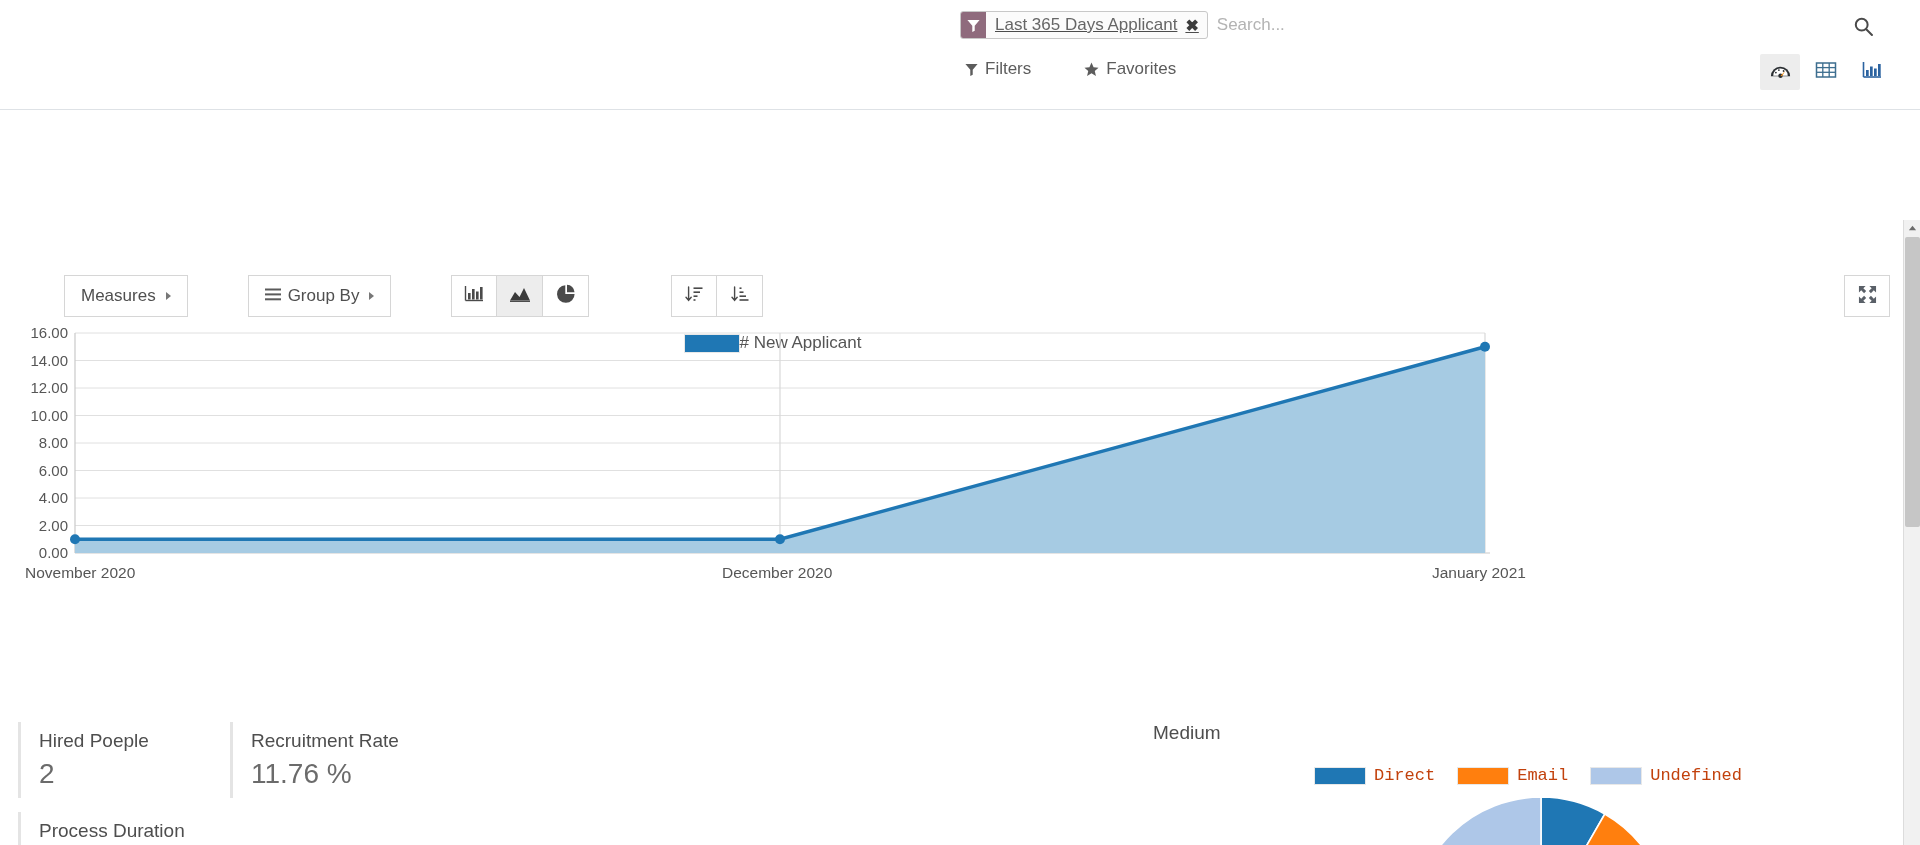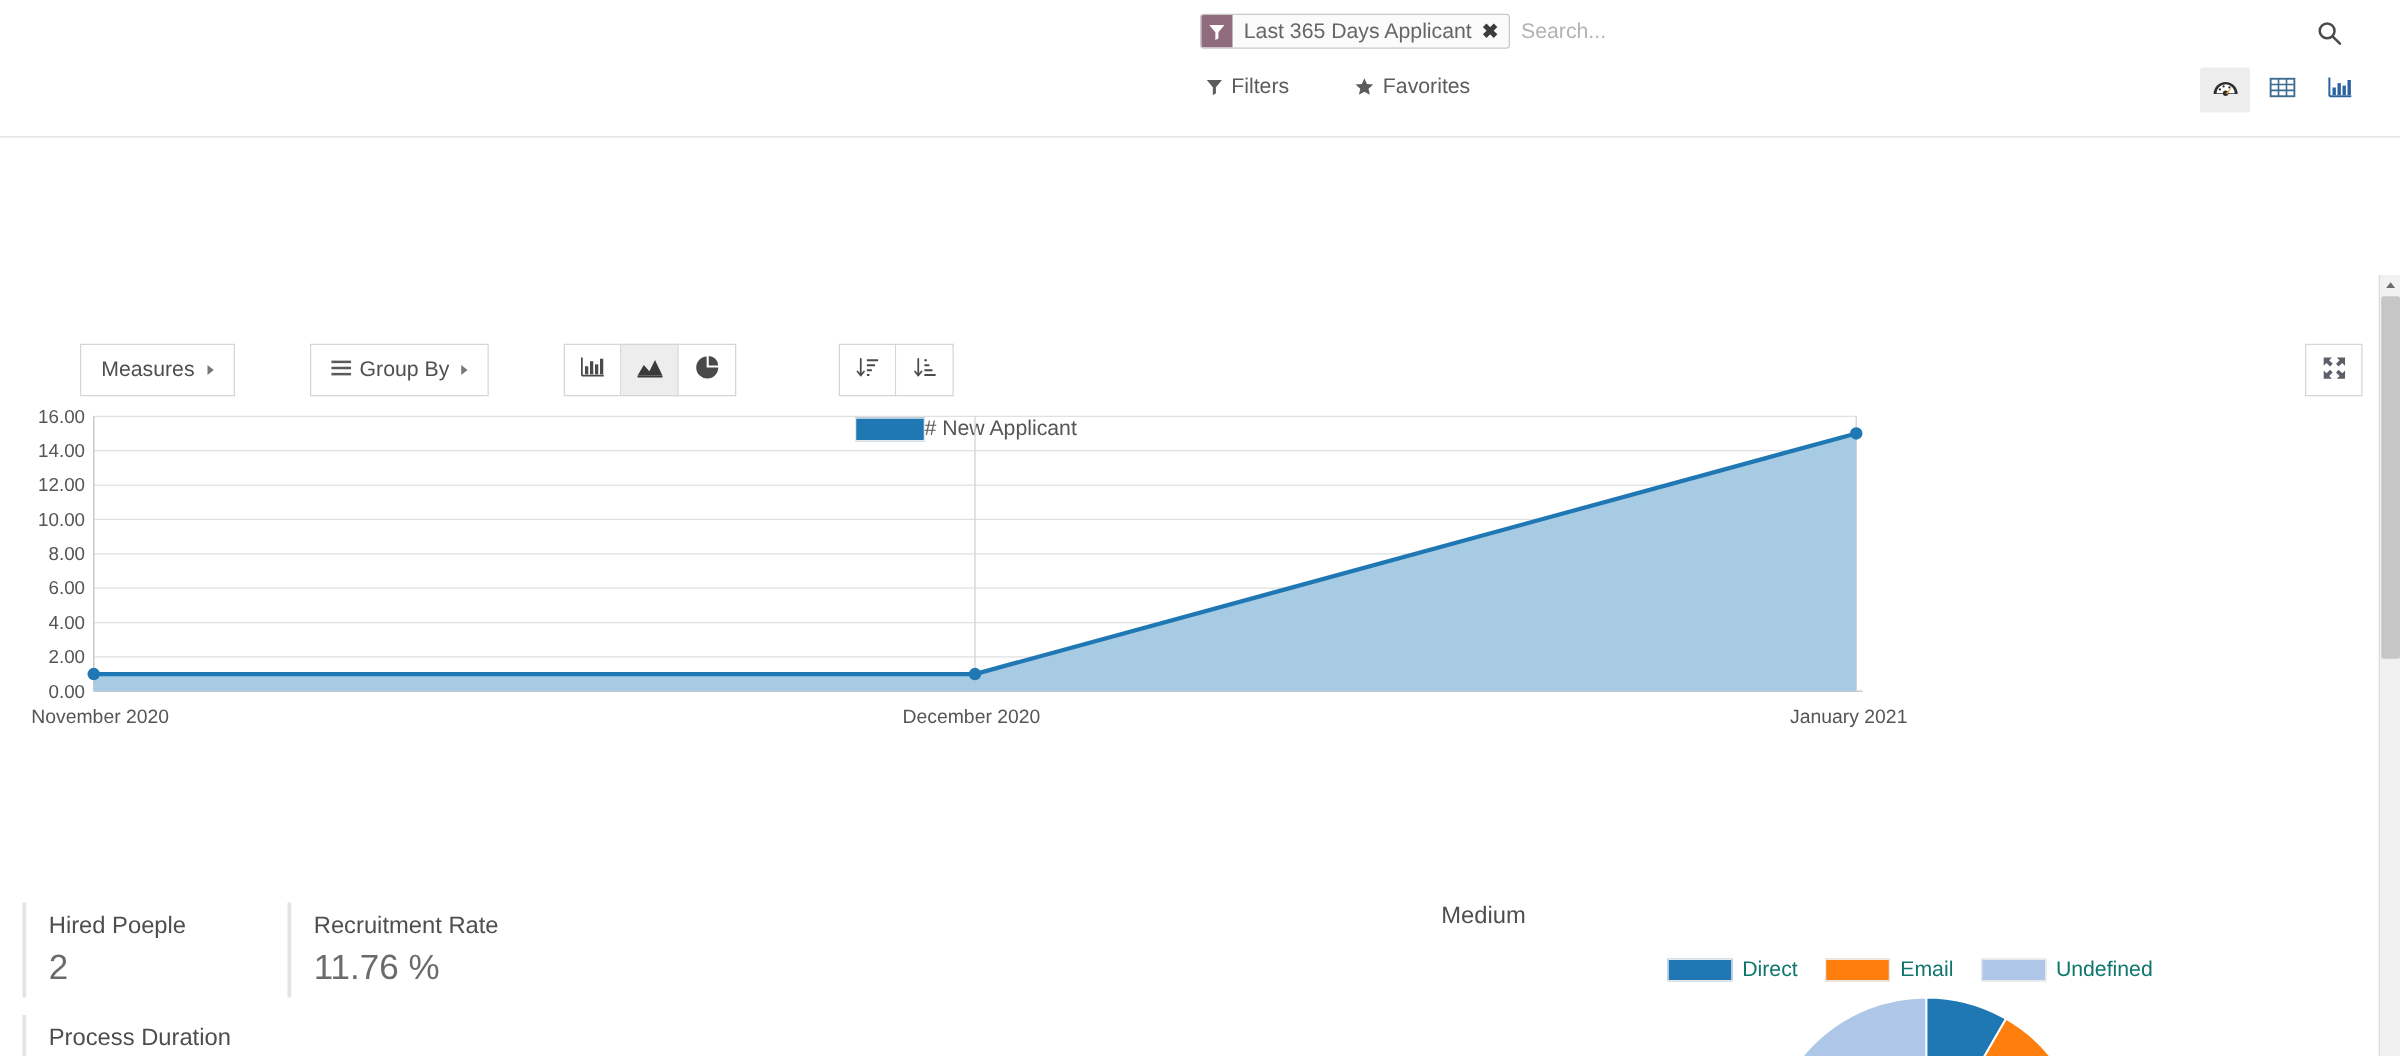--- a/index.html
+++ b/index.html
@@ -36,20 +36,21 @@
     align-items: center;
   }
   .facet {
     display: flex;
     align-items: stretch;
     height: 28px;
     border: 1px solid #c8c8c8;
     border-radius: 3px;
     background: #fbfbfb;
     overflow: hidden;
+    text-decoration: underline;
   }
   .facet-icon {
     background: #8f6b7d;
     color: #ffffff;
     width: 25px;
     display: flex;
     align-items: center;
     justify-content: center;
   }
   .facet-label {
@@ -216,21 +217,21 @@
   .pie-title { font-size: 19px; color: #4e4e4e; padding-left: 3px; }
   .pie-legend {
     display: flex;
     align-items: center;
     justify-content: center;
     gap: 8px;
     margin-top: 22px;
   }
   .pie-legend .item { display: flex; align-items: center; gap: 8px; margin-right: 14px; }
   .pie-legend .sw { width: 52px; height: 18px; border: 1px solid #e8e8e8; }
-  .pie-legend .lbl { font-size: 17px; color: #0f766e; }
+  .pie-legend .lbl { font-size: 17px; color: #c2410c; font-family: Liberation Mono, monospace; }
   .pie-canvas { margin-top: 10px; display: flex; justify-content: center; }
 
   
   .scrollbar {
     position: absolute;
     right: 0; top: 110px;
     width: 17px; height: 735px;
     background: #f1f1f1;
     border-left: 1px solid #dcdcdc;
   }

